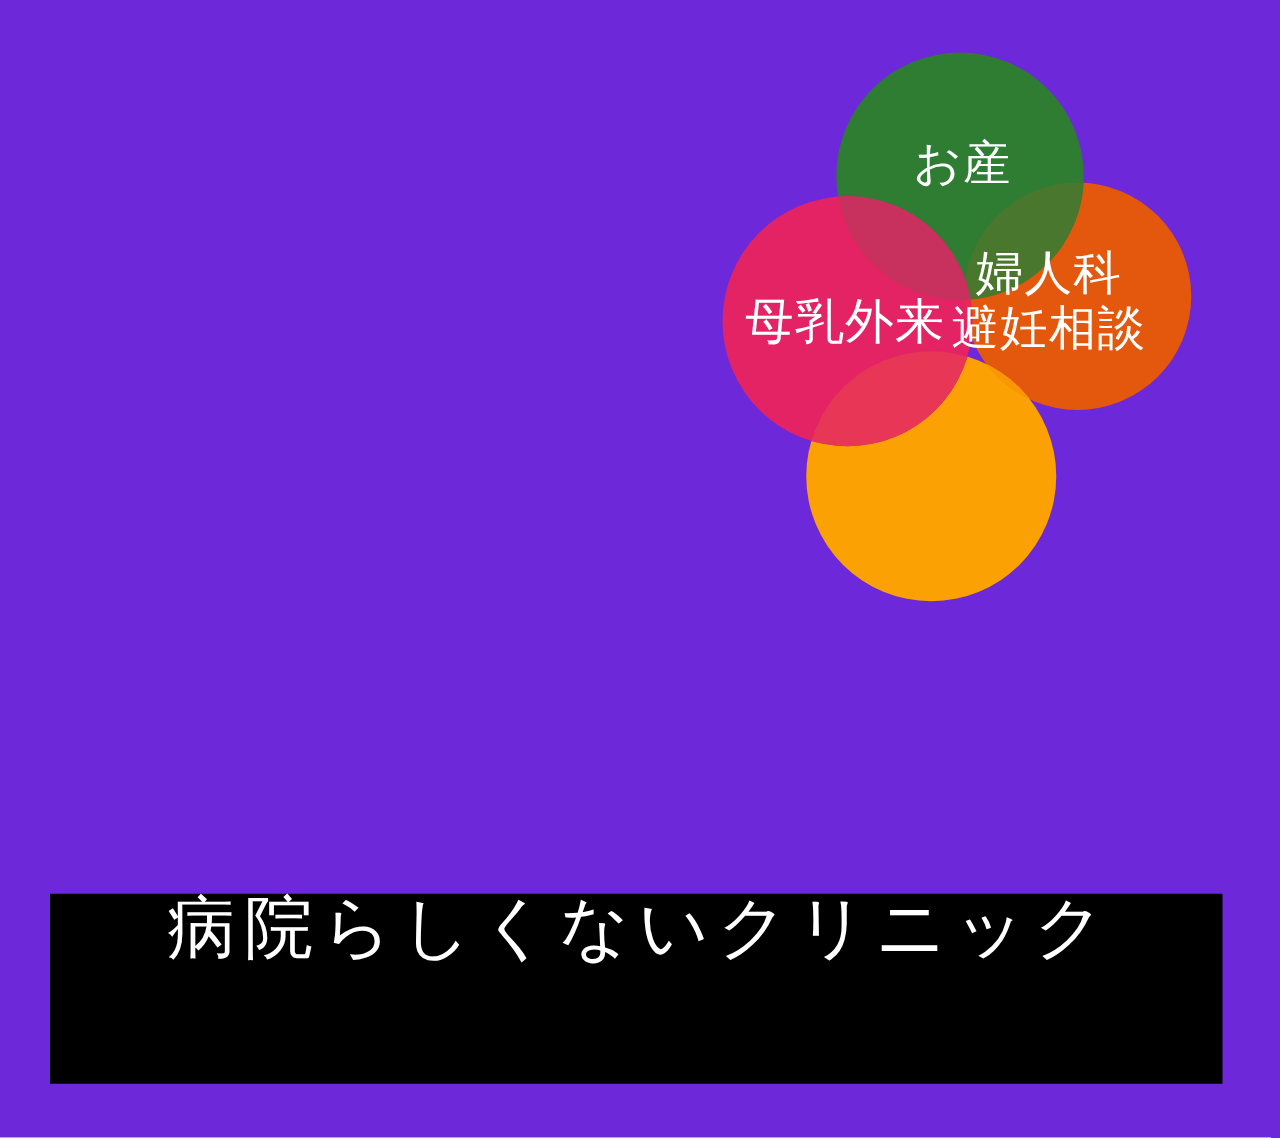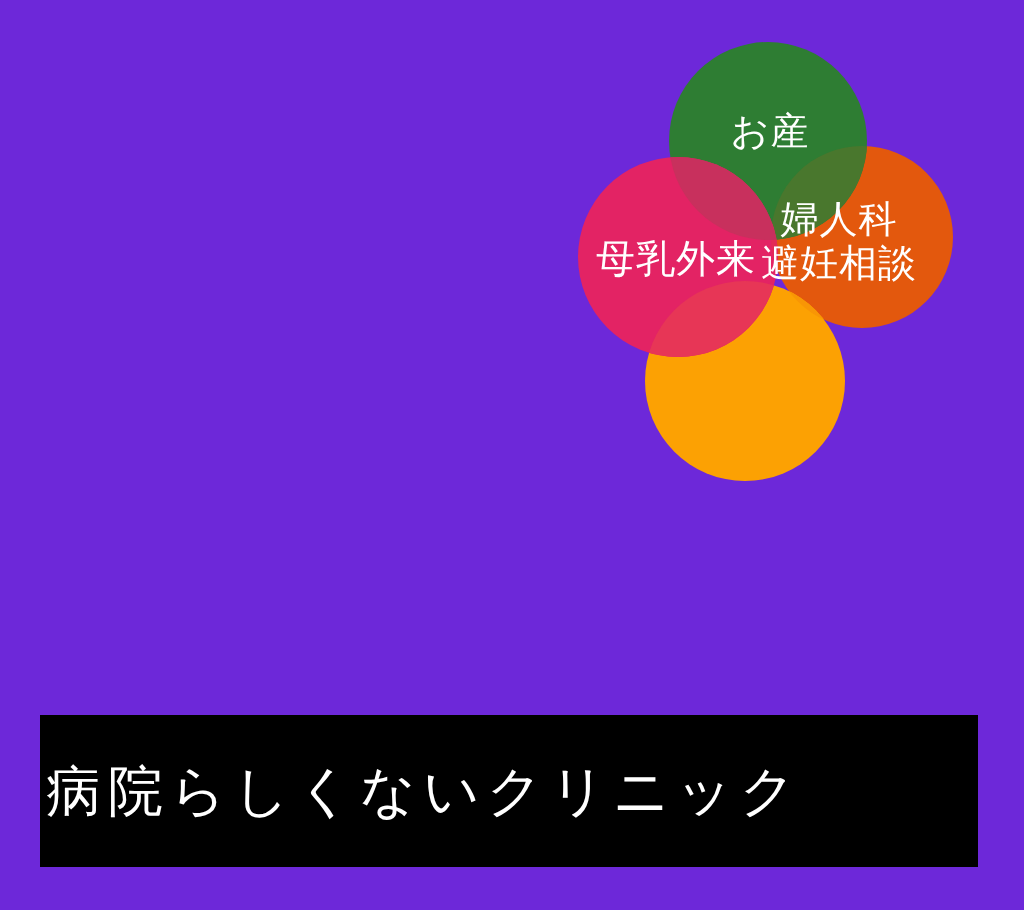--- a/index.html
+++ b/index.html
@@ -27,21 +27,21 @@
   .vlabel-gynecology   {left:839px;top:241px;font-size:38px;line-height:44px;}
   .vlabel-health       {left:745px;top:386px;font-size:38px;}
 
   .slogan{
     position:absolute;
     left:40px;top:715px;
     width:938px;height:152px;
     background:#000000;
     color:#ffffff;
     display:flex;
-    flex-direction:column;
+    flex-direction:row;
     justify-content:center;
     gap:27px;
     padding-left:6px;
     box-sizing:border-box;
     font-family:"Liberation Serif","DejaVu Serif",serif;
     font-size:55px;
     letter-spacing:7px;
   }
   .slogan .line{line-height:55px;white-space:nowrap;}
 </style>

